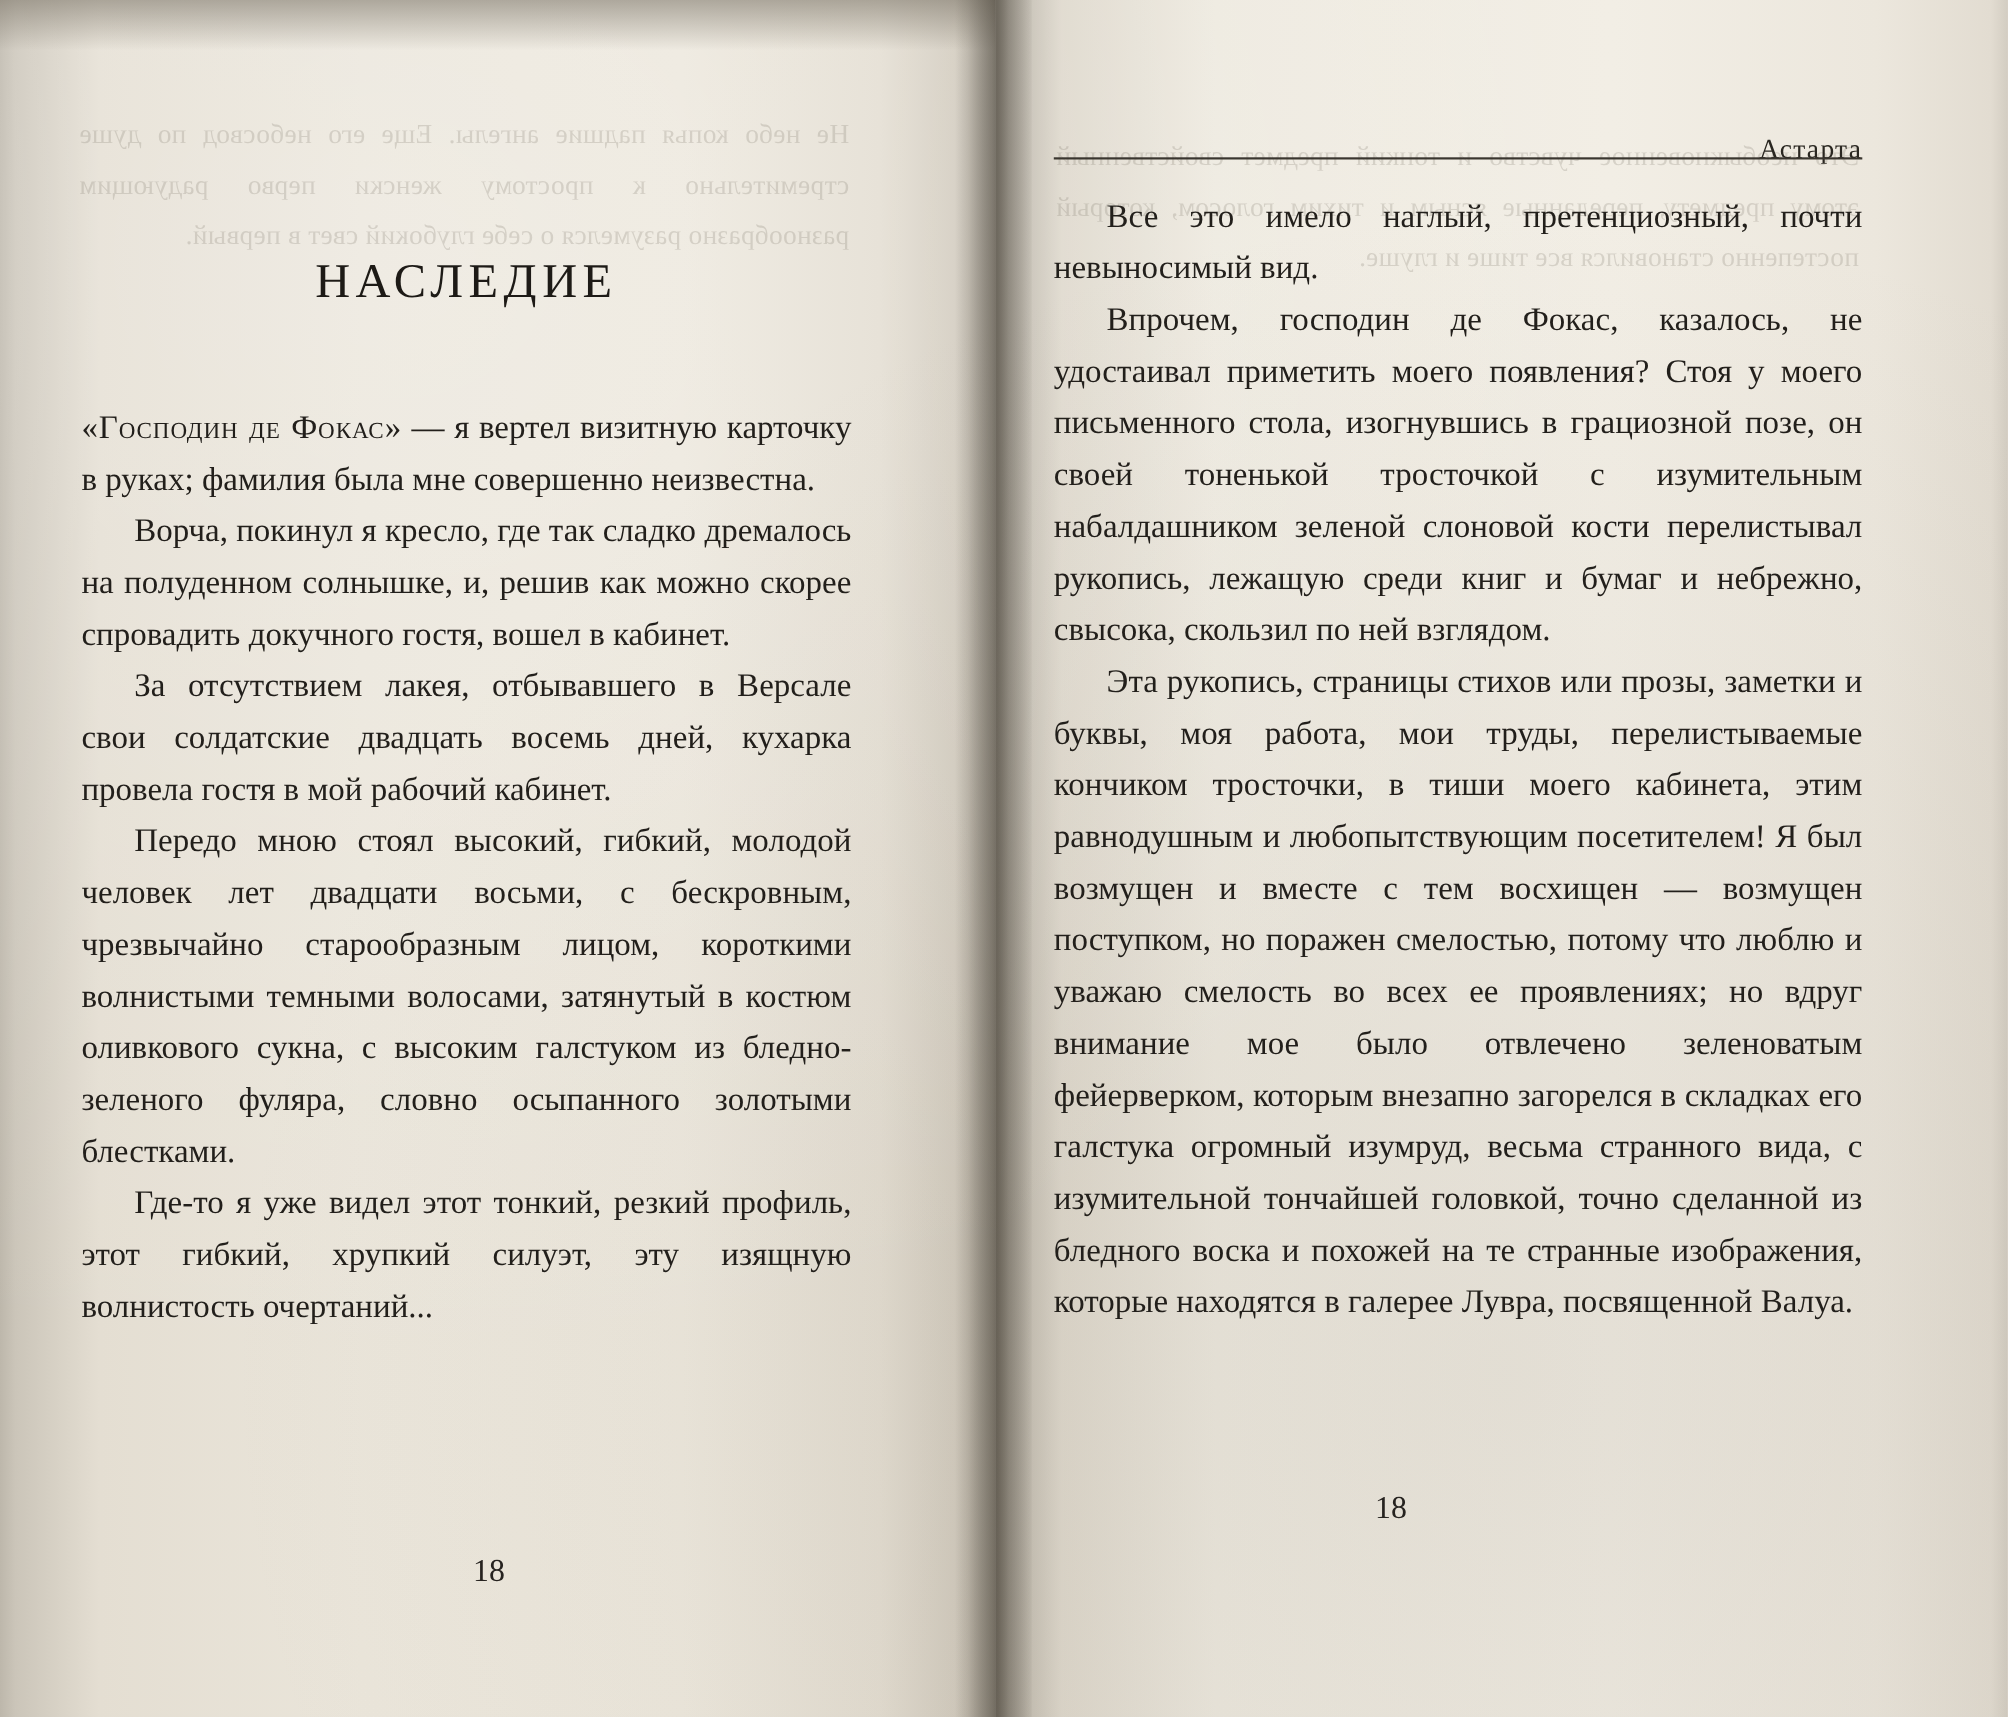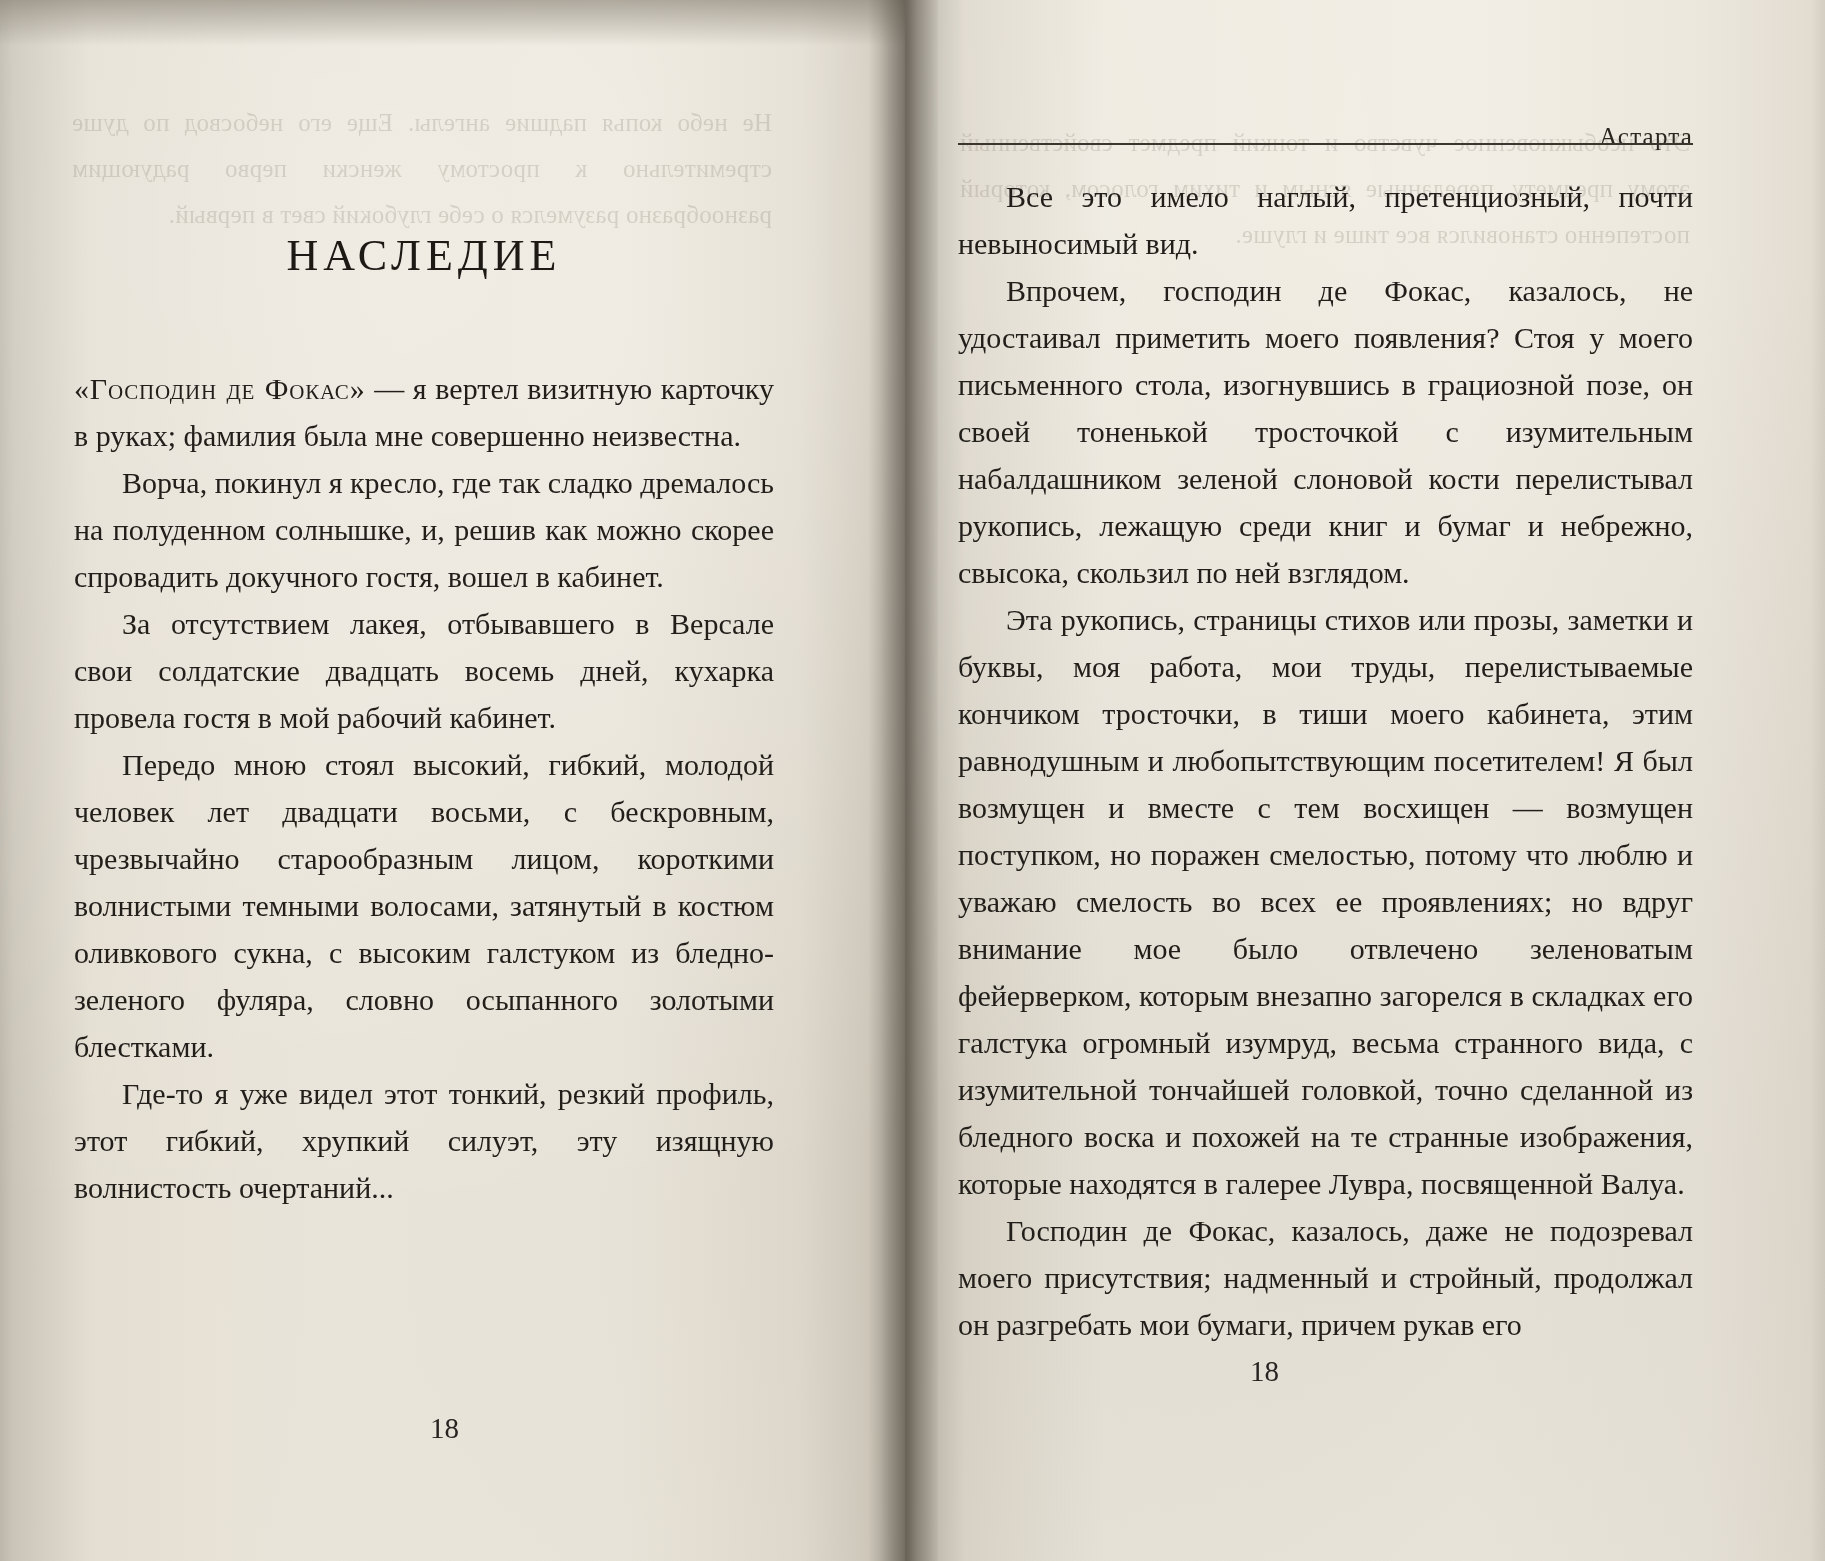--- a/index.html
+++ b/index.html
@@ -178,18 +178,17 @@
 
   <div class="col col-right">
     <div class="running-head">Астарта</div>
     <div class="rule"></div>
 
     <div style="height:118px"></div>
 
     <p>Все это имело наглый, претенциозный, почти невыносимый вид.</p>
     <p>Впрочем, господин де Фокас, казалось, не удостаивал приметить моего появления? Стоя у моего письменного стола, изогнувшись в грациозной позе, он своей тоненькой тросточкой с изумительным набалдашником зеленой слоновой кости перелистывал рукопись, лежащую среди книг и бумаг и небрежно, свысока, скользил по ней взглядом.</p>
     <p>Эта рукопись, страницы стихов или прозы, заметки и буквы, моя работа, мои труды, перелистываемые кончиком тросточки, в тиши моего кабинета, этим равнодушным и любопытствующим посетителем! Я был возмущен и вместе с тем восхищен — возмущен поступком, но поражен смелостью, потому что люблю и уважаю смелость во всех ее проявлениях; но вдруг внимание мое было отвлечено зеленоватым фейерверком, которым внезапно загорелся в складках его галстука огромный изумруд, весьма странного вида, с изумительной тончайшей головкой, точно сделанной из бледного воска и похожей на те странные изображения, которые находятся в галерее Лувра, посвященной Валуа.</p>
-    <p>Господин де Фокас, казалось, даже не подозревал моего присутствия; надменный и стройный, продолжал он разгребать мои бумаги, причем рукав его</p>
   </div>
 
   <div class="folio folio-right">18</div>
 
 </div>
 
 </body></html>

